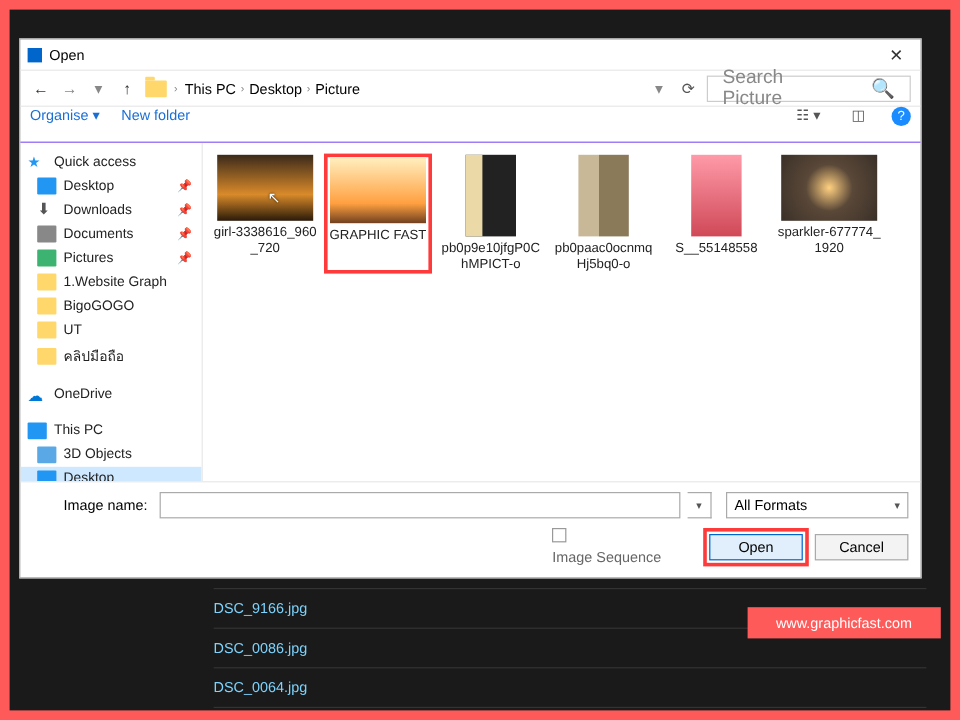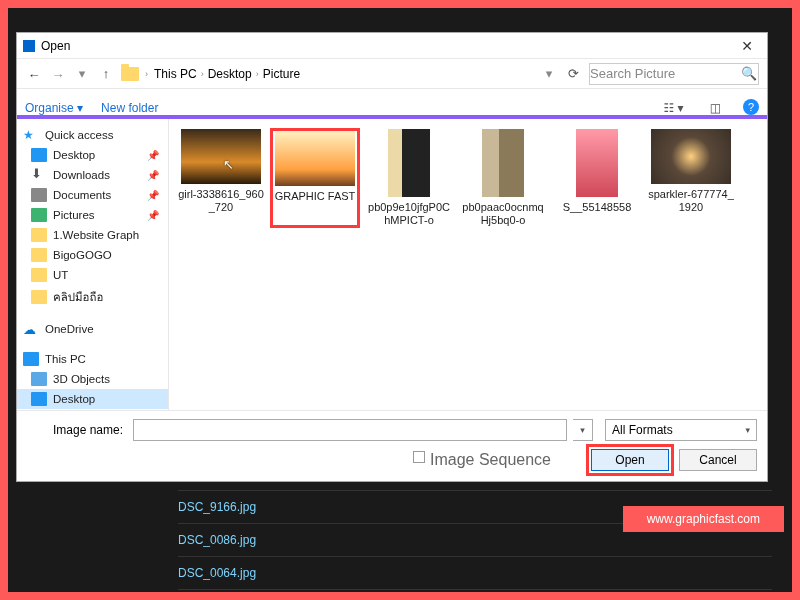--- a/index.html
+++ b/index.html
@@ -16,24 +16,24 @@
 .titlebar .t-close { width: 40px; height: 100%; display: flex; align-items: center; justify-content: center; font-size: 14px; color: #333; }
 
 .navrow { height: 30px; display: flex; align-items: center; padding: 0 8px; gap: 6px; border-bottom: 1px solid #e8e8e8; }
 .nav-arrow { color: #888; font-size: 13px; width: 18px; text-align: center; }
 .nav-arrow.active { color: #333; }
 .folder-ic { width: 18px; height: 14px; background: #ffd76a; border-radius: 1px; position: relative; }
 .folder-ic::before { content: ""; position: absolute; top: -3px; left: 0; width: 8px; height: 3px; background: #ffd76a; border-radius: 1px 1px 0 0; }
 .crumbs { flex: 1; font-size: 12px; display: flex; align-items: center; gap: 4px; }
 .crumb-sep { color: #888; font-size: 9px; }
 .refresh-btn { color: #555; font-size: 13px; padding: 0 4px; }
-.search { border: 1px solid #ccc; width: 170px; height: 22px; display: flex; align-items: center; padding: 0 0; color: #888; font-size: 13px; gap: 48px; }
+.search { border: 1px solid #ccc; width: 170px; height: 22px; display: flex; align-items: center; padding: 0 12px; color: #888; font-size: 16px; gap: 48px; }
 .search .mag { margin-left: auto; color: #555; }
 
-.toolbar { height: 30px; display: flex; align-items: flex-end; padding: 0 8px; gap: 18px; border-bottom: 4px solid #8b5cf6; }
+.toolbar { height: 30px; display: flex; align-items: flex-start; padding: 0 8px; gap: 18px; border-bottom: 1px solid #8b5cf6; }
 .toolbar .link { color: #1a6fd6; font-size: 12px; }
 .toolbar .spacer { flex: 1; }
 .toolbar .tool-ic { color: #555; font-size: 12px; padding: 0 4px; }
 .toolbar .help { width: 16px; height: 16px; border-radius: 50%; background: #1a8cff; color: #fff; font-size: 11px; display: flex; align-items: center; justify-content: center; }
 
 .body { flex: 1; display: flex; overflow: hidden; }
 .sidebar { width: 152px; border-right: 1px solid #e8e8e8; padding: 6px 0; overflow: hidden; }
 .side-item { display: flex; align-items: center; gap: 6px; padding: 3px 8px 3px 14px; font-size: 11.5px; color: #222; white-space: nowrap; overflow: hidden; }
 .side-item.group { padding-left: 6px; font-weight: 400; }
 .side-item.selected { background: #cde8ff; }
@@ -65,21 +65,21 @@
 .cursor { position: absolute; left: 42px; top: 28px; color: #fff; font-size: 13px; text-shadow: 0 0 2px #000; }
 
 .footer { border-top: 1px solid #e8e8e8; padding: 8px 10px 10px; }
 .fn-row { display: flex; align-items: center; gap: 6px; }
 .fn-label { font-size: 12px; width: 100px; text-align: right; padding-right: 4px; }
 .fn-input { flex: 1; height: 22px; border: 1px solid #aaa; font-size: 12px; padding: 0 4px; }
 .fn-dd { width: 20px; height: 22px; border: 1px solid #aaa; border-left: none; display: flex; align-items: center; justify-content: center; font-size: 9px; color: #555; }
 .fmt { width: 152px; height: 22px; border: 1px solid #aaa; font-size: 12px; padding: 0 6px; margin-left: 6px; display: flex; align-items: center; }
 .fmt .caret { margin-left: auto; font-size: 9px; color: #555; }
 .act-row { display: flex; justify-content: flex-end; align-items: center; gap: 10px; margin-top: 8px; }
-.chk { display: flex; align-items: flex-start; gap: 5px; font-size: 16px; color: #666; margin-right: 30px; }
+.chk { display: flex; align-items: flex-start; gap: 5px; font-size: 12px; color: #666; margin-right: 30px; flex-direction: column; }
 .chk .box { width: 12px; height: 12px; border: 1px solid #999; }
 .btn { width: 78px; height: 22px; border: 1px solid #aaa; background: #f3f3f3; font-size: 12px; display: flex; align-items: center; justify-content: center; }
 .btn.primary { border: 1px solid #0066cc; background: #e1eefb; }
 .hlbox { outline: 3px solid #ff3a3a; outline-offset: 2px; }
 </style>
 </head>
 <body>
 
 <div class="canvas">
   <div class="bg-list">

